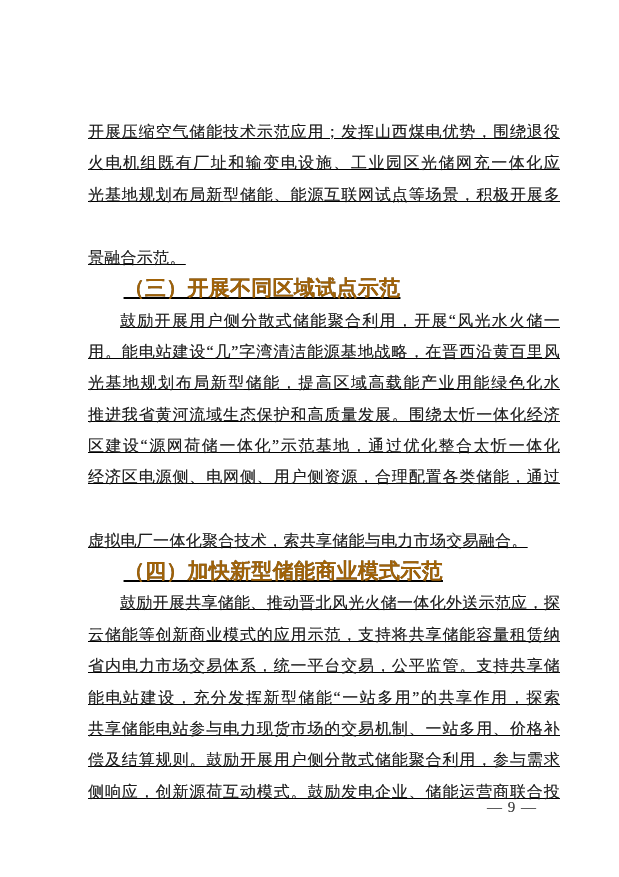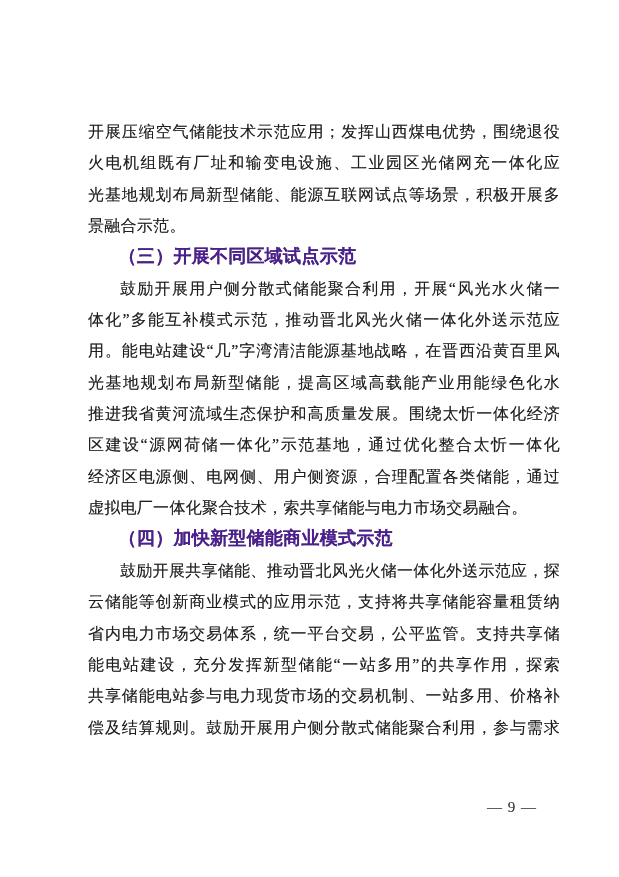--- a/index.html
+++ b/index.html
@@ -17,44 +17,46 @@
     width: 619px;
     height: 877px;
     background: var(--paper, #ffffff);
     overflow: hidden;
   }
   .content {
     position: absolute;
     left: 88px;
     top: 116px;
     width: 472px;
+    text-decoration: underline;
   }
   .line {
     font-size: 16px;
     height: 31.35px;
     line-height: 31.35px;
     color: var(--ink, #1f1f1f);
     letter-spacing: 0.28px;
     text-align: justify;
     text-align-last: justify;
     text-justify: inter-character;
     text-shadow: 0 0 0.5px rgba(45,45,45,0.55);
     overflow: hidden;
   }
   .line.flush {
     text-align: left;
     text-align-last: left;
+    margin-top: 32px;
   }
   .line.indent {
     text-indent: 2em;
   }
   .line.heading {
     font-weight: bold;
-    font-size: 18px;
-    color: #4c1d95;
+    font-size: 21px;
+    color: #a16207;
     text-indent: 1.7em;
     text-align: center;
     text-align-last: left;
     text-shadow: 0 0 0.6px rgba(20,20,20,0.7);
   }
   .page-number {
     position: absolute;
     top: 797px;
     left: 487px;
     font-size: 15px;
@@ -68,29 +70,29 @@
 <body>
 
 <div class="page">
   <div class="content" id="content">
       <div class="line">开展压缩空气储能技术示范应用；发挥山西煤电优势，围绕退役</div>
       <div class="line">火电机组既有厂址和输变电设施、工业园区光储网充一体化应用、</div>
       <div class="line">光基地规划布局新型储能、能源互联网试点等场景，积极开展多场</div>
       <div class="line flush">景融合示范。</div>
       <div class="line heading">（三）开展不同区域试点示范</div>
       <div class="line indent">鼓励开展用户侧分散式储能聚合利用，开展“风光水火储一</div>
-      <div class="line">体化”多能互补模式示范，推动晋北风光火储一体化外送示范应</div>
       <div class="line">用。能电站建设“几”字湾清洁能源基地战略，在晋西沿黄百里风</div>
       <div class="line">光基地规划布局新型储能，提高区域高载能产业用能绿色化水平，</div>
       <div class="line">推进我省黄河流域生态保护和高质量发展。围绕太忻一体化经济</div>
       <div class="line">区建设“源网荷储一体化”示范基地，通过优化整合太忻一体化</div>
       <div class="line">经济区电源侧、电网侧、用户侧资源，合理配置各类储能，通过</div>
       <div class="line flush">虚拟电厂一体化聚合技术，索共享储能与电力市场交易融合。</div>
       <div class="line heading">（四）加快新型储能商业模式示范</div>
       <div class="line indent">鼓励开展共享储能、推动晋北风光火储一体化外送示范应，探</div>
       <div class="line">云储能等创新商业模式的应用示范，支持将共享储能容量租赁纳入</div>
       <div class="line">省内电力市场交易体系，统一平台交易，公平监管。支持共享储</div>
       <div class="line">能电站建设，充分发挥新型储能“一站多用”的共享作用，探索</div>
       <div class="line">共享储能电站参与电力现货市场的交易机制、一站多用、价格补</div>
       <div class="line">偿及结算规则。鼓励开展用户侧分散式储能聚合利用，参与需求</div>
+      <div class="line">侧响应，创新源荷互动模式。鼓励发电企业、储能运营商联合投</div>
     </div>
   <div class="page-number">— 9 —</div>
 </div>
 
 </body></html>

